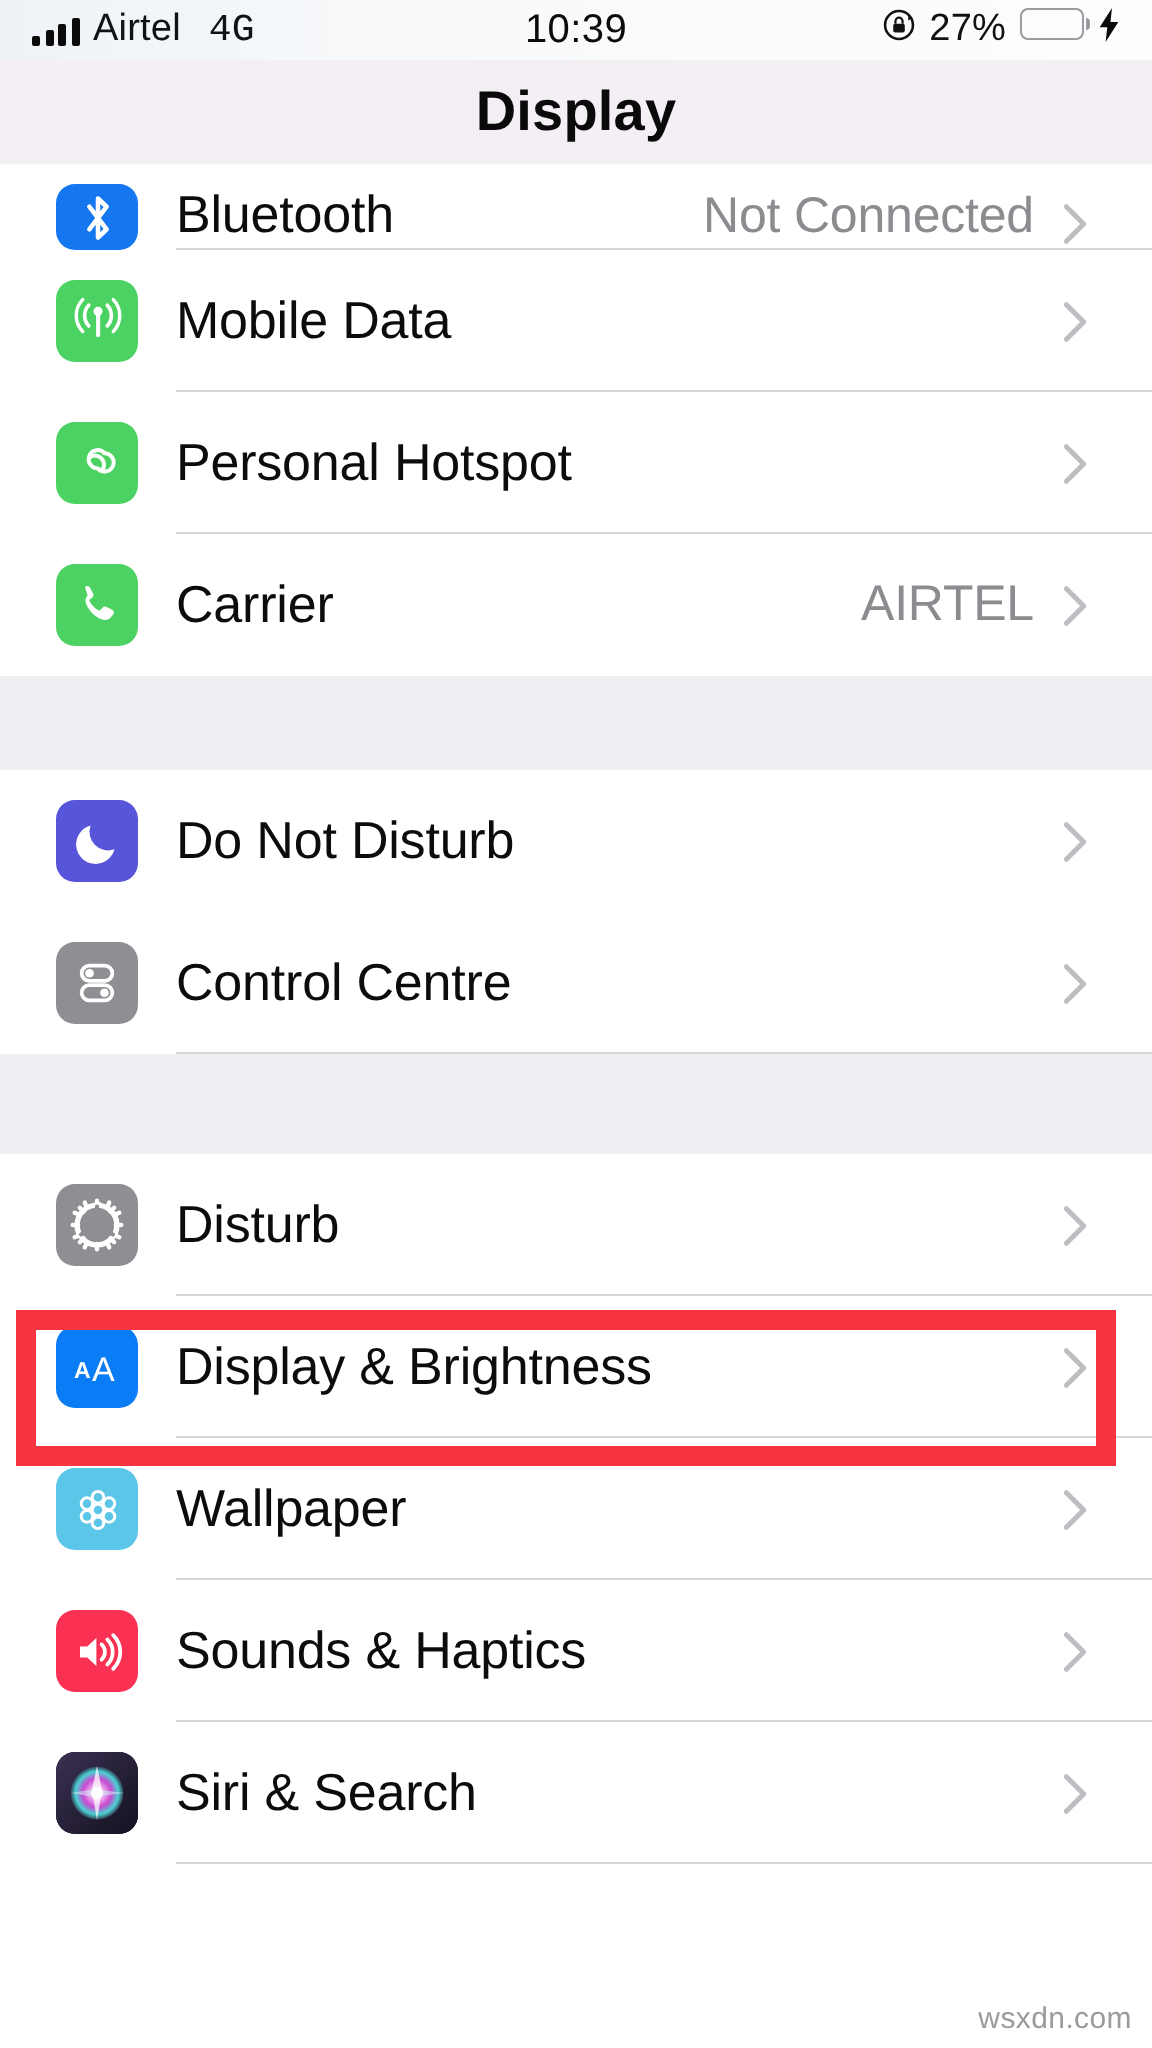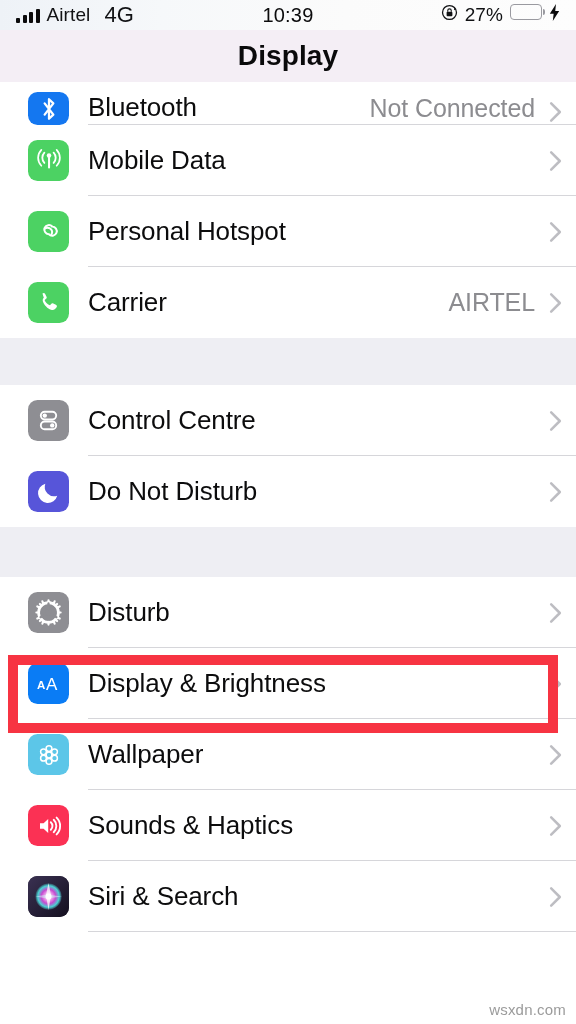--- a/index.html
+++ b/index.html
@@ -54,24 +54,25 @@
   .signal-bars i:nth-child(2) { height: 8px; }
   .signal-bars i:nth-child(3) { height: 11px; }
   .signal-bars i:nth-child(4) { height: 14px; }
 
   .carrier-name {
     font-size: 19px;
     color: #111214;
     letter-spacing: 0.1px;
   }
   .network-type {
-    font-size: 22px;
+    font-size: 19px;
     color: #111214;
     margin-left: 7px;
     letter-spacing: 0.1px;
+    font-family: Liberation Mono, monospace;
   }
   .status-center {
     position: absolute;
     left: 0; right: 0;
     text-align: center;
     font-size: 20px;
     font-weight: normal;
     color: #0b0b0c;
     letter-spacing: 0.2px;
     pointer-events: none;
@@ -155,21 +156,21 @@
   }
   .gap.g1 { height: 47px; }
   .gap.g2 { height: 50px; }
 
   .row {
     position: relative;
     display: flex;
     align-items: center;
     height: 71px;
     padding-left: 28px;
-    padding-right: 14px;
+    padding-right: 32px;
     background: #ffffff;
   }
   .row.clipped-top { height: 43px; align-items: flex-end; padding-bottom: 2px; }
 
   .row .sep {
     position: absolute;
     left: 88px; right: 0; bottom: 0;
     height: 1px;
     background: #d6d6da;
   }
@@ -348,53 +349,53 @@
         </span>
 
       </div>
     </div>
 
     <div class="gap g1"></div>
 
     <div class="group">
 
 
+      <div class="row no-sep">
+        <span class="icon" style="background:#5755d9">
+          <svg width="26" height="26" viewBox="0 0 24 24">
+            <path d="M19.6 15.4 A8.6 8.6 0 0 1 8.6 4.4 A9 9 0 1 0 19.6 15.4 z" fill="#ffffff"></path>
+          </svg>
+        </span>
+        <span class="label">Do Not Disturb</span>
+        <span class="detail"></span>
+        <span class="chev">
+          <svg width="13" height="22" viewBox="0 0 12 20">
+              <path d="M2 2 L10 10 L2 18" fill="none" stroke="#bdbdc2" stroke-width="2.3" stroke-linecap="round" stroke-linejoin="round"></path>
+            </svg>
+        </span>
+
+      </div>
+
       <div class="row">
         <span class="icon" style="background:#8e8e93">
           <svg width="27" height="27" viewBox="0 0 26 26">
             <rect x="5.6" y="4.6" width="14.8" height="7.4" rx="3.7" fill="none" stroke="#ffffff" stroke-width="1.8"></rect>
             <circle cx="9.4" cy="8.3" r="2.1" fill="#ffffff"></circle>
             <rect x="5.6" y="14" width="14.8" height="7.4" rx="3.7" fill="none" stroke="#ffffff" stroke-width="1.8"></rect>
             <circle cx="16.6" cy="17.7" r="2.1" fill="#ffffff"></circle>
           </svg>
         </span>
         <span class="label">Control Centre</span>
         <span class="detail"></span>
         <span class="chev">
           <svg width="13" height="22" viewBox="0 0 12 20">
               <path d="M2 2 L10 10 L2 18" fill="none" stroke="#bdbdc2" stroke-width="2.3" stroke-linecap="round" stroke-linejoin="round"></path>
             </svg>
         </span>
         <span class="sep"></span>
-      </div>
-
-      <div class="row no-sep">
-        <span class="icon" style="background:#5755d9">
-          <svg width="26" height="26" viewBox="0 0 24 24">
-            <path d="M19.6 15.4 A8.6 8.6 0 0 1 8.6 4.4 A9 9 0 1 0 19.6 15.4 z" fill="#ffffff"></path>
-          </svg>
-        </span>
-        <span class="label">Do Not Disturb</span>
-        <span class="detail"></span>
-        <span class="chev">
-          <svg width="13" height="22" viewBox="0 0 12 20">
-              <path d="M2 2 L10 10 L2 18" fill="none" stroke="#bdbdc2" stroke-width="2.3" stroke-linecap="round" stroke-linejoin="round"></path>
-            </svg>
-        </span>
-
       </div>
     </div>
 
     <div class="gap g2"></div>
 
     <div class="group">
 
       <div class="row">
         <span class="icon" style="background:#8e8e93">
           <svg width="29" height="29" viewBox="0 0 28 28">

